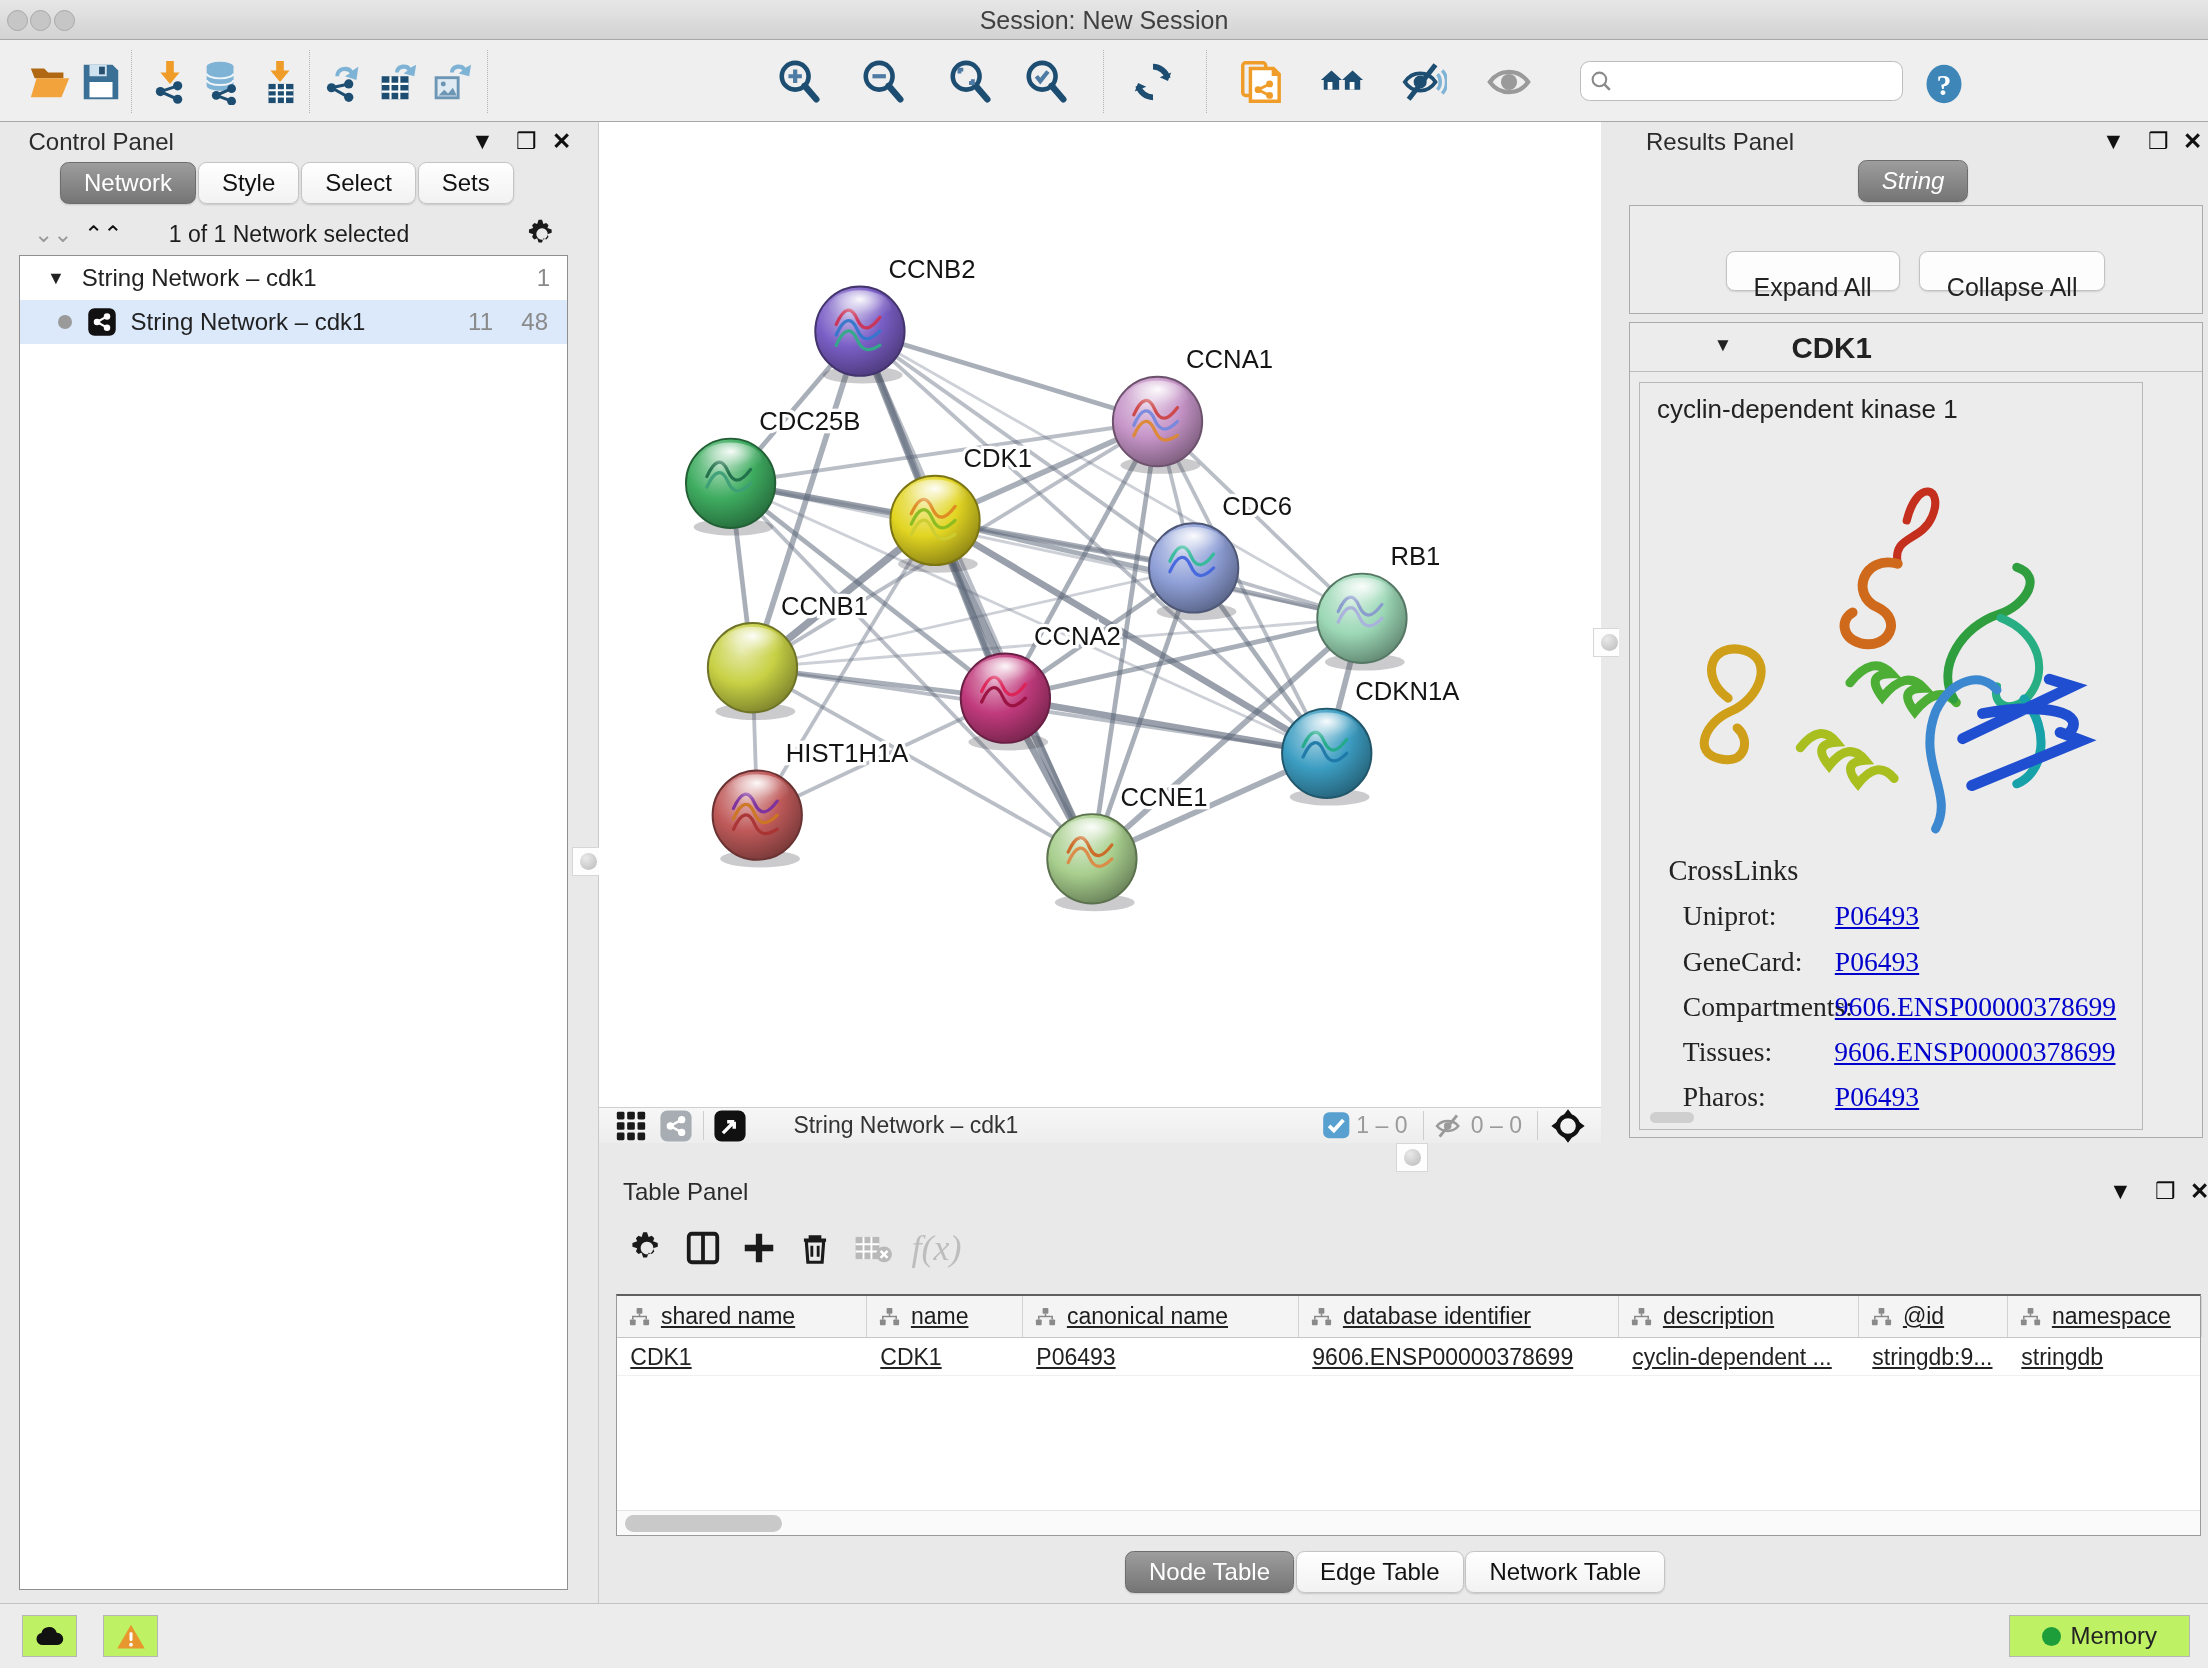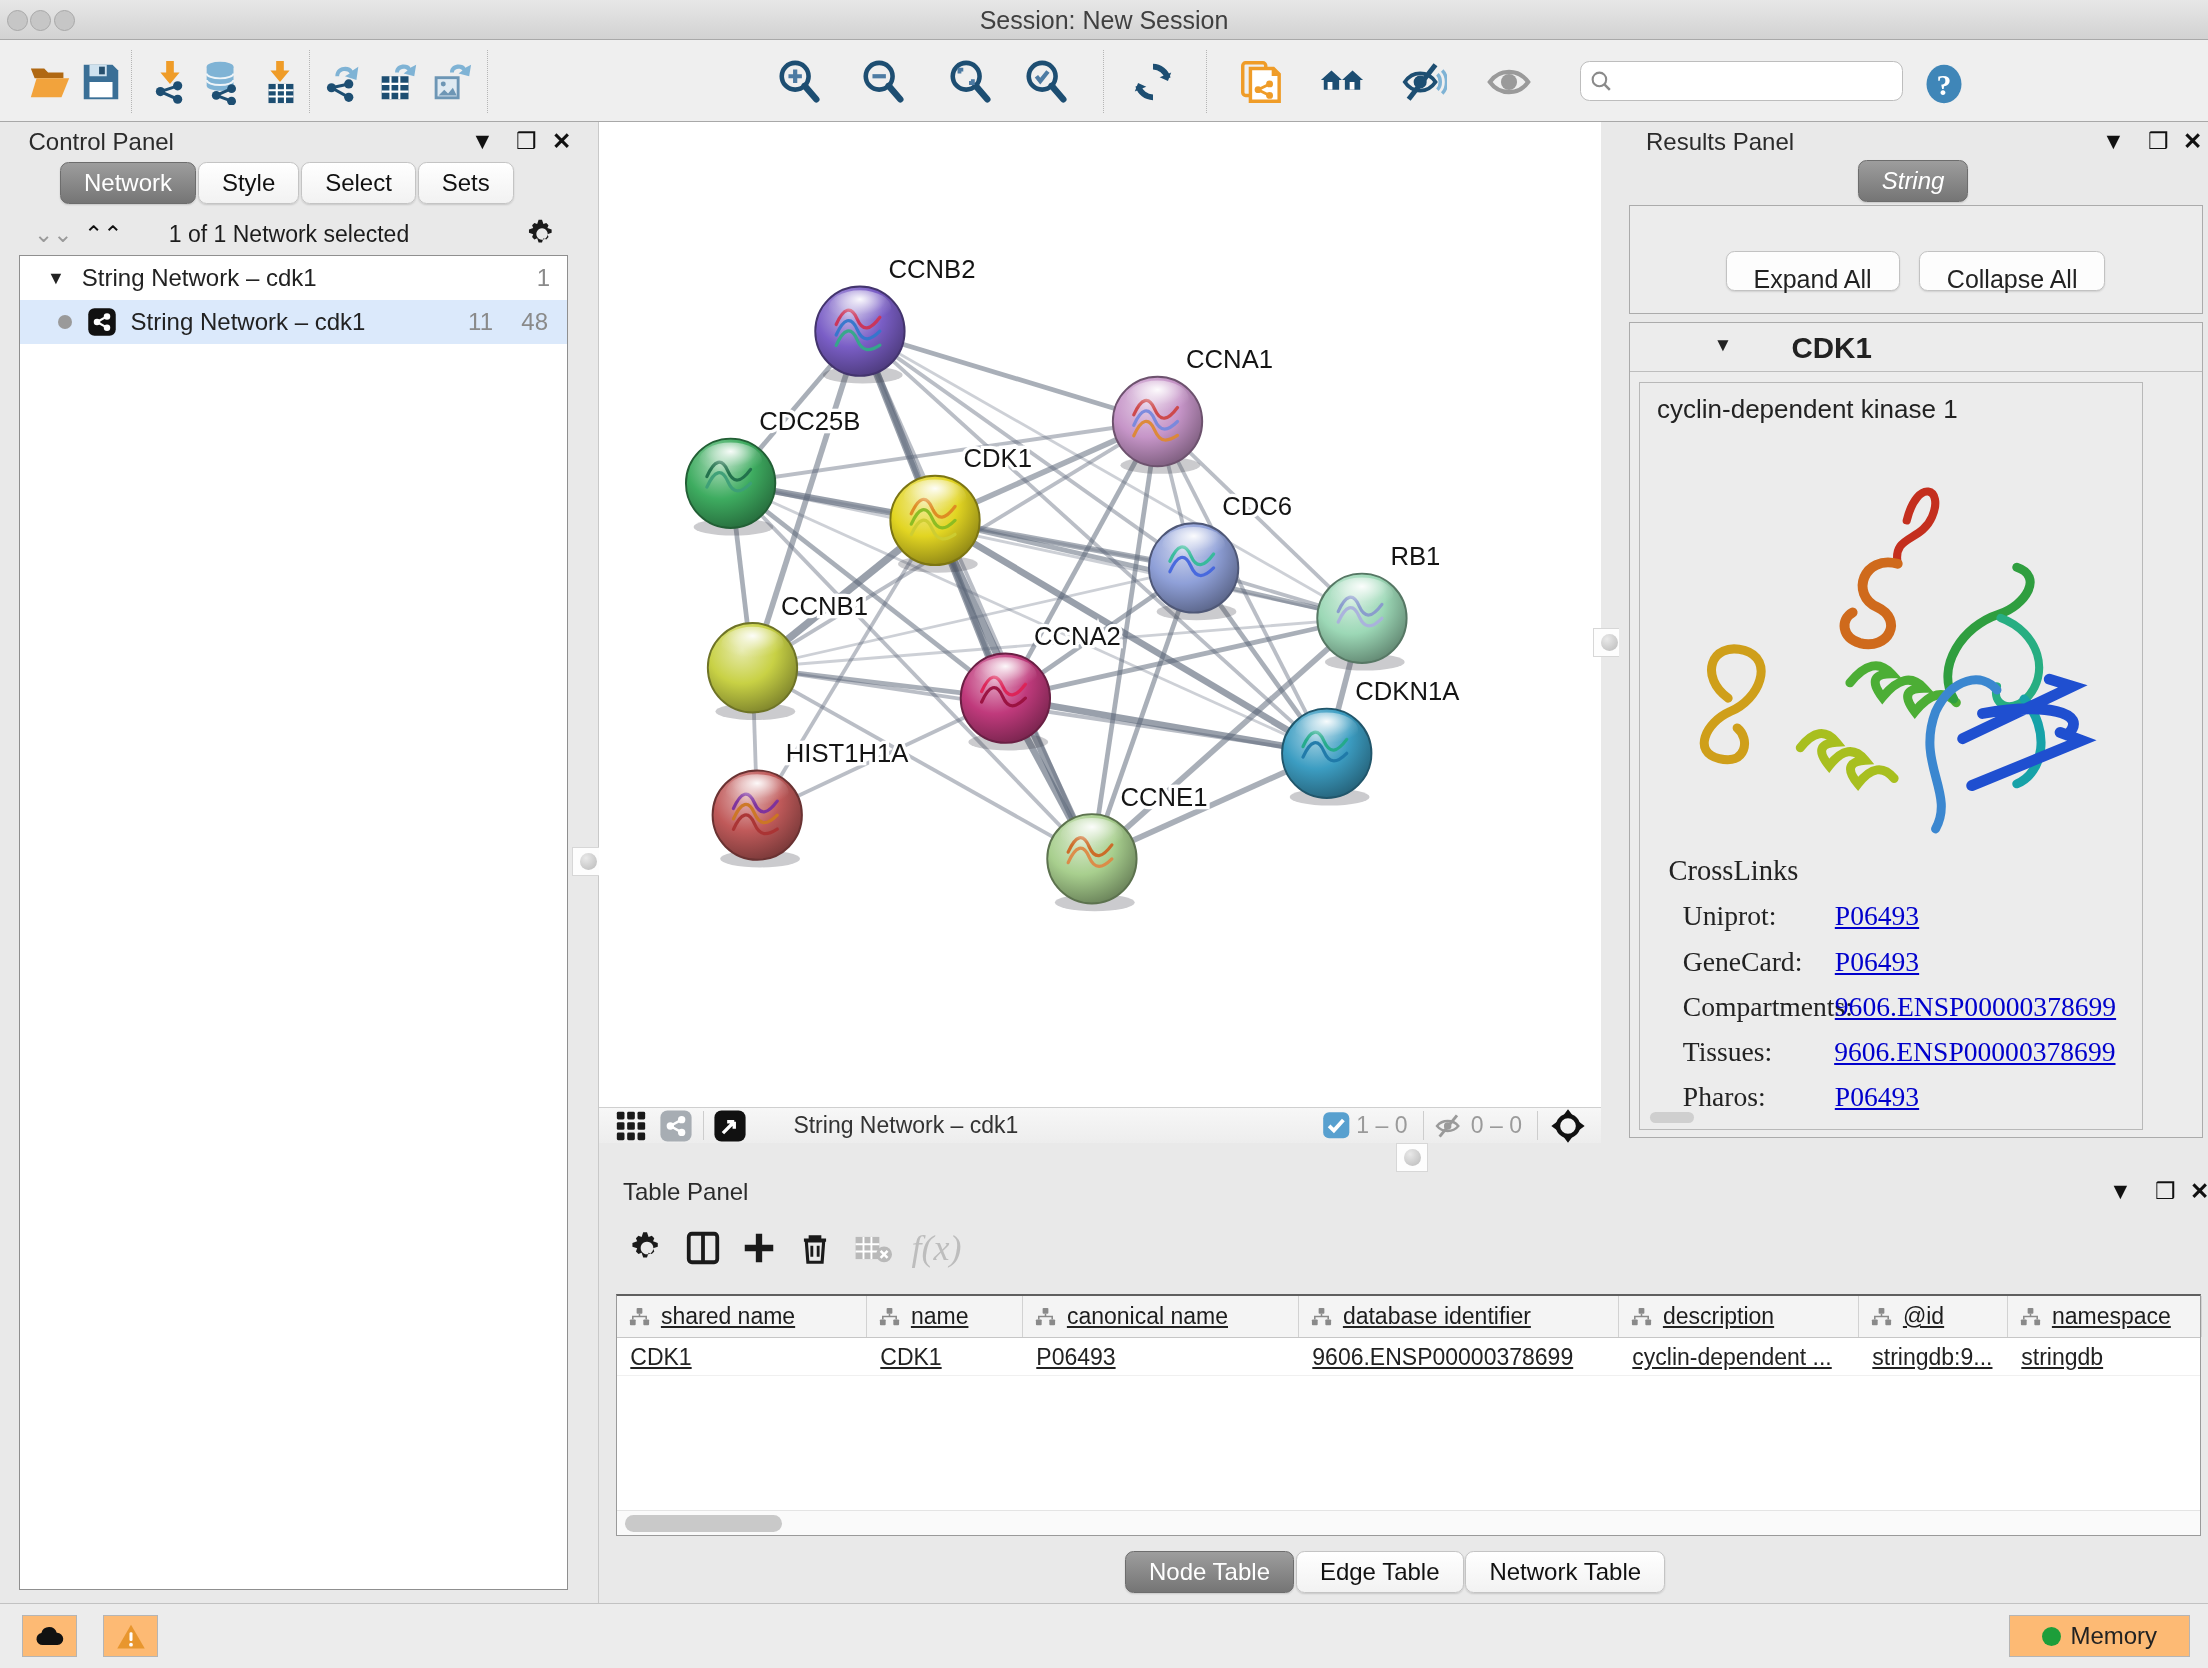--- a/index.html
+++ b/index.html
@@ -57,21 +57,21 @@
   .splitter { background:#e9e9e9; }
   .knob { position:absolute; width:32px; height:28.5px; background:#fdfdfd; border:1px solid #d7d7d7;
     display:flex; align-items:center; justify-content:center; }
   .knob i { width:17px; height:17px; border-radius:50%;
     background:radial-gradient(circle at 35% 30%, #e9e9e9, #b9b9b9); display:block; }
 
   
   #results-panel { left:1619px; top:122px; width:590px; height:1021px; background:#e9e9e9; }
   #rp-tab-wrap { position:absolute; left:0; top:38px; width:590px; text-align:center;font-style:italic; }
   .rp-box { position:absolute; left:9.5px; width:574px; background:#ececec; border:1.9px solid #ababab; }
-  .btn { display:inline-block; height:40px; line-height:38px; padding:8px 27px; font-size:25px;
+  .btn { display:inline-block; height:40px; line-height:38px; padding:16px 27px; font-size:25px;
     background:#fdfdfd; border:1px solid #c2c2c2; border-radius:8.6px; box-shadow:0 1px 1.9px rgba(0,0,0,.12); }
   #cdk1-header { height:49px; border-bottom:1.9px solid #bdbdbd; position:relative; }
   #cdk1-inner { position:absolute; left:9.5px; top:59px; width:504px; height:748px;
     border:1.9px solid #b8b8b8; background:#ececec; }
   .xl { font-family:"Liberation Serif", serif; }
   .xl-title { font-size:28.5px; font-weight:normal; }
   .xl-row { display:flex; font-size:27.6px; margin-top:13.3px; }
   .xl-label { width:152px; margin-left:14.3px; }
   .xl-link { color:#0000cc; text-decoration:underline; }
 
@@ -84,21 +84,21 @@
   .nt-th { display:flex; align-items:center; gap:9.5px; font-size:23px; color:#1c1c1c;
     border-right:1px solid #d2d2d2; padding-left:11.4px; overflow:hidden; white-space:nowrap; flex:0 0 auto; }
   #nt-row { display:flex; height:38px; border-bottom:1px solid #f0f0f0; }
   .nt-td { font-size:23px; padding-left:13.3px; line-height:38px; overflow:hidden; white-space:nowrap; flex:0 0 auto; }
   #nt-scroll { position:absolute; left:0; bottom:0; width:100%; height:25px; background:#fafafa; border-top:1px solid #e4e4e4; }
   #nt-thumb { position:absolute; left:7.6px; top:3.8px; width:157px; height:17px; background:#c9c9c9; border-radius:8.6px; }
   #tp-tabs { position:absolute; left:526px; top:379px; }
 
   
   #status-bar { left:0; top:1603px; width:2208px; height:66px; background:#ececec; border-top:1.9px solid #c2c2c2; }
-  .sb-btn { position:absolute; top:11.4px; height:42px; background:#fdba74; border:1.9px solid #b5b5b5;
+  .sb-btn { position:absolute; top:11.4px; height:42px; background:#bef264; border:1.9px solid #b5b5b5;
     display:flex; align-items:center; justify-content:center; }
   #memory-btn { left:2009px; width:181px; gap:9.5px; font-size:24px; }
   #mem-dot { width:19px; height:19px; border-radius:50%; background:#1d9e3a; }
 </style>
 </head>
 <body>
 
 <div id="titlebar" class="abs">
   <span class="traffic" style="left:6.7px"></span>
   <span class="traffic" style="left:30px"></span>

